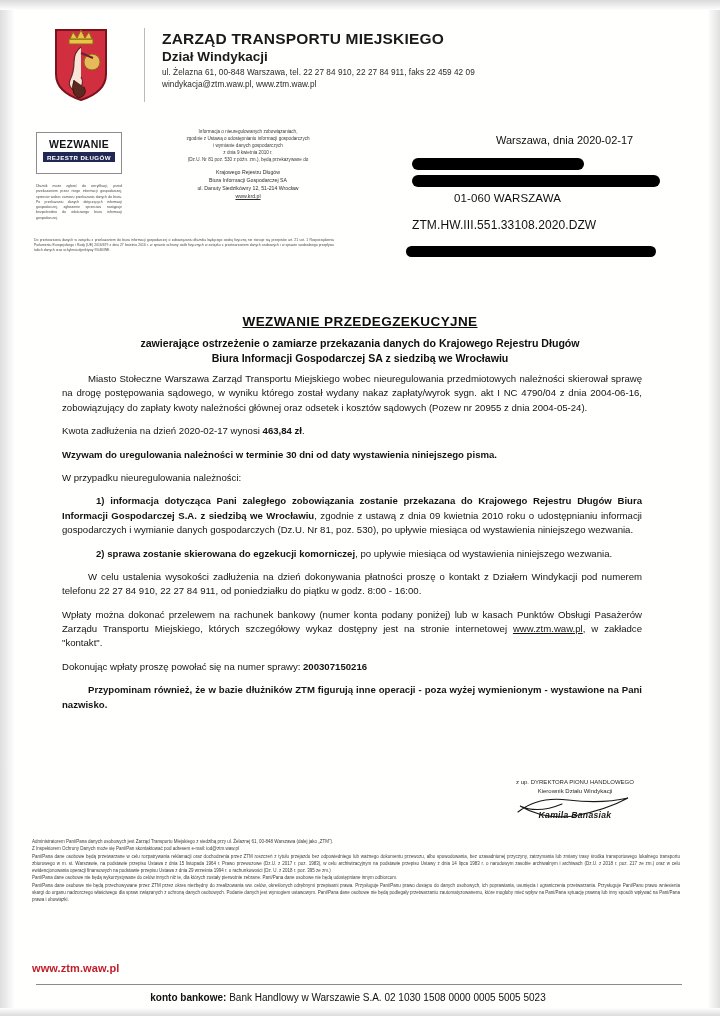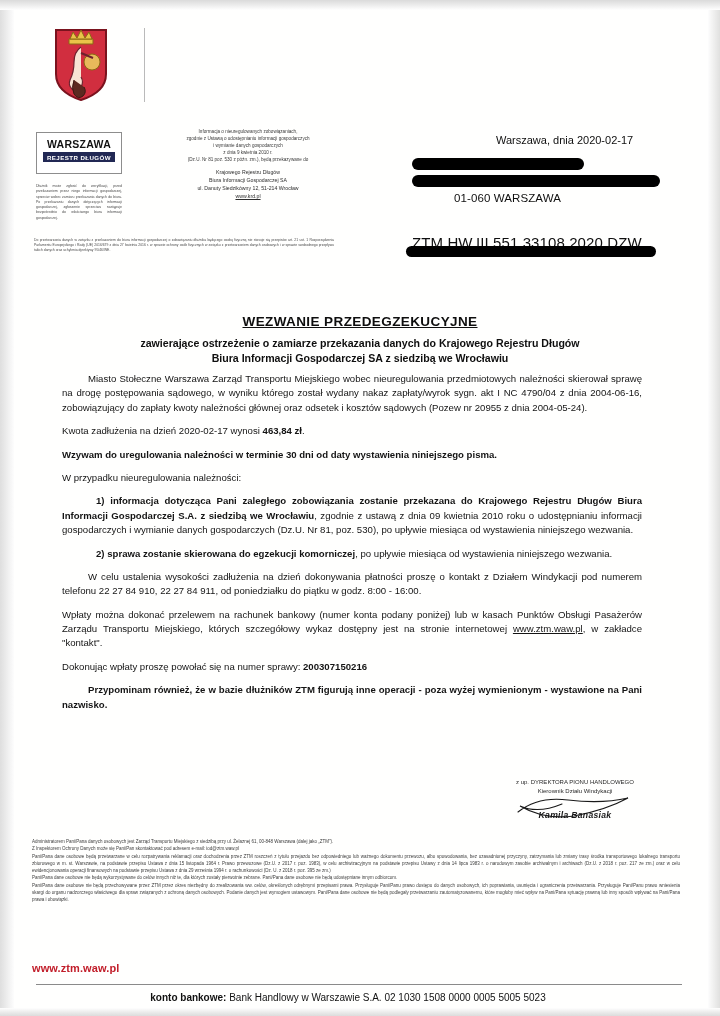--- a/index.html
+++ b/index.html
@@ -54,21 +54,21 @@
      font-size:3.4px;line-height:1.5;color:#4a4a4a;text-align:justify;}
 
   
   .right-block{position:absolute;left:496px;top:134px;width:210px;}
   .city-date{font-size:11px;color:#111;white-space:nowrap;}
   .addr{position:absolute;left:412px;top:158px;width:300px;}
   .redact{background:#000;height:12px;border-radius:6px;display:block;}
   .redact.r1{width:172px;margin-top:0;}
   .redact.r2{width:248px;margin-top:5px;}
   .addr-line{font-size:11.5px;color:#111;margin-top:5px;letter-spacing:.1px;margin-left:42px;}
-  .refno{position:absolute;left:412px;top:234px;font-size:15px;color:#111;letter-spacing:.1px;}
+  .refno{position:absolute;left:412px;top:218px;font-size:12px;color:#111;letter-spacing:.1px;}
   .redact.r3{position:absolute;left:406px;top:246px;width:250px;height:11px;}
 
   
   .title-main{position:absolute;left:0;top:314px;width:720px;text-align:center;
      font-size:13.5px;font-weight:bold;letter-spacing:.4px;text-decoration:underline;color:#101010;}
   .title-sub{position:absolute;left:74px;top:336px;width:572px;text-align:center;
      font-size:10.6px;font-weight:bold;line-height:1.42;color:#111;}
 
   
   .body{position:absolute;left:62px;top:372px;width:596px;
@@ -113,25 +113,31 @@
         <path d="M4 4 H54 V48 Q54 66 29 74 Q4 66 4 48 Z" fill="#cf3040" stroke="#7a1520" stroke-width="2"></path>
         <path d="M17 13 h24 v5 h-24 z" fill="#e8c24a" stroke="#8a6a15" stroke-width="1"></path>
         <path d="M18 13 l3 -7 l4 6 l4 -8 l4 8 l4 -6 l3 7 z" fill="#e8c24a" stroke="#8a6a15" stroke-width="1"></path>
         <path d="M29 21 q-7 5 -7 15 q0 10 -4 18 q-2 5 2 9 q5 4 9 -2 q3 -5 0 -10" fill="#f6e2d2" stroke="#6e2430" stroke-width="1.2"></path>
         <path d="M22 54 q-3 8 0 14 q4 6 9 2 q4 -4 1 -9" fill="#5d2b22" stroke="#3c1a14" stroke-width="1"></path>
         <ellipse cx="40" cy="36" rx="8" ry="8" fill="#e6b85c" stroke="#8a6a15" stroke-width="1"></ellipse>
         <path d="M29 27 l12 5" stroke="#6e2430" stroke-width="2" fill="none"></path>
       </svg>
     </div>
     <div class="vrule"></div>
+    <div class="org-block">
+      <div class="org-title">ZARZĄD TRANSPORTU MIEJSKIEGO</div>
+      <div class="org-sub">Dział Windykacji</div>
+      <div class="org-contact">ul. Żelazna 61, 00-848 Warszawa, tel. 22 27 84 910, 22 27 84 911, faks 22 459 42 09</div>
+      <div class="org-contact" style="margin-top:0">windykacja@ztm.waw.pl, www.ztm.waw.pl</div>
+    </div>
   </div>
 
   <div class="krd-wrap">
     <div class="krd-logo">
-      <div class="krd-top">WARSZAWA</div>
+      <div class="krd-top">WEZWANIE</div>
       <div class="krd-bot">REJESTR DŁUGÓW</div>
     </div>
     <div class="krd-text">
       <div>Informacja o nieuregulowanych zobowiązaniach,</div>
       <div>zgodnie z Ustawą o udostępnianiu informacji gospodarczych</div>
       <div>i wymianie danych gospodarczych</div>
       <div>z dnia 9 kwietnia 2010 r.</div>
       <div>(Dz.U. Nr 81 poz. 530 z późn. zm.), będą przekazywane do</div>
       <div class="krd-addr">
         <div>Krajowego Rejestru Długów</div>

